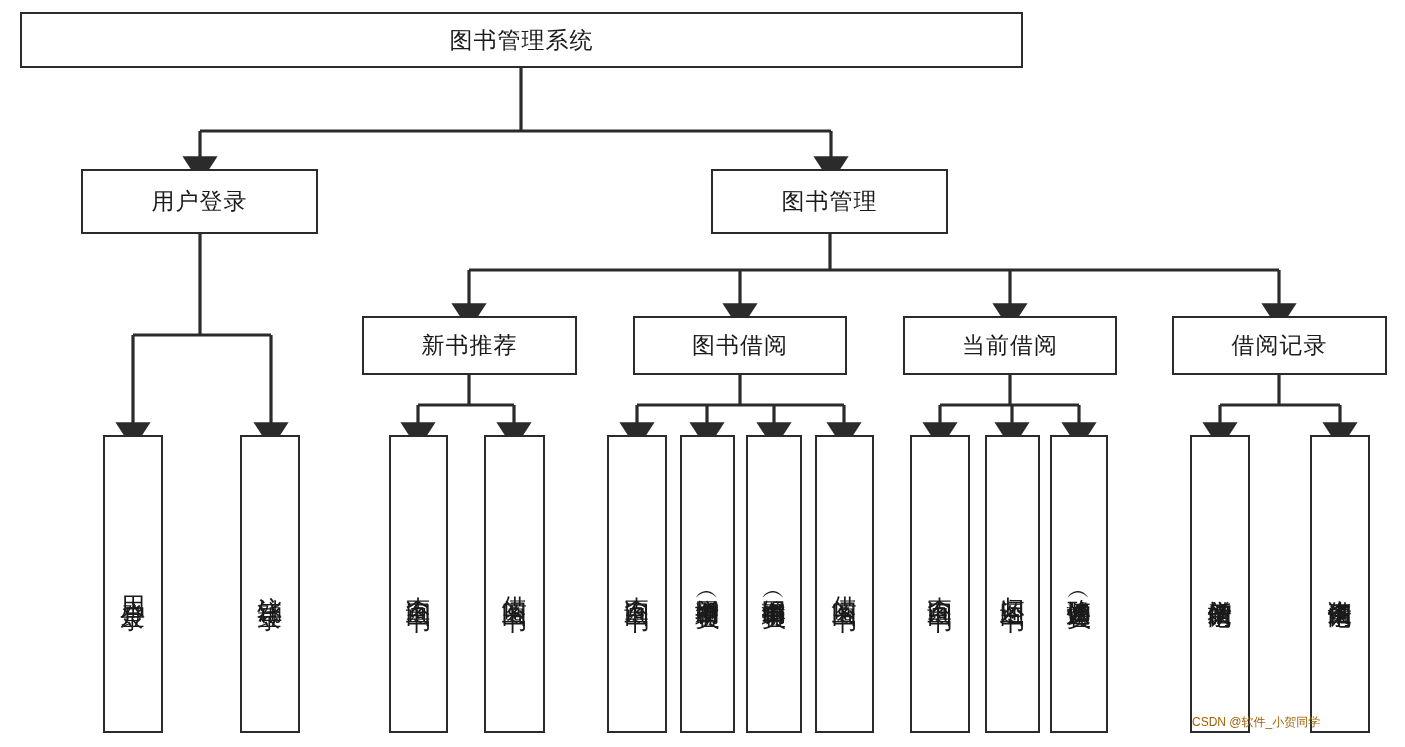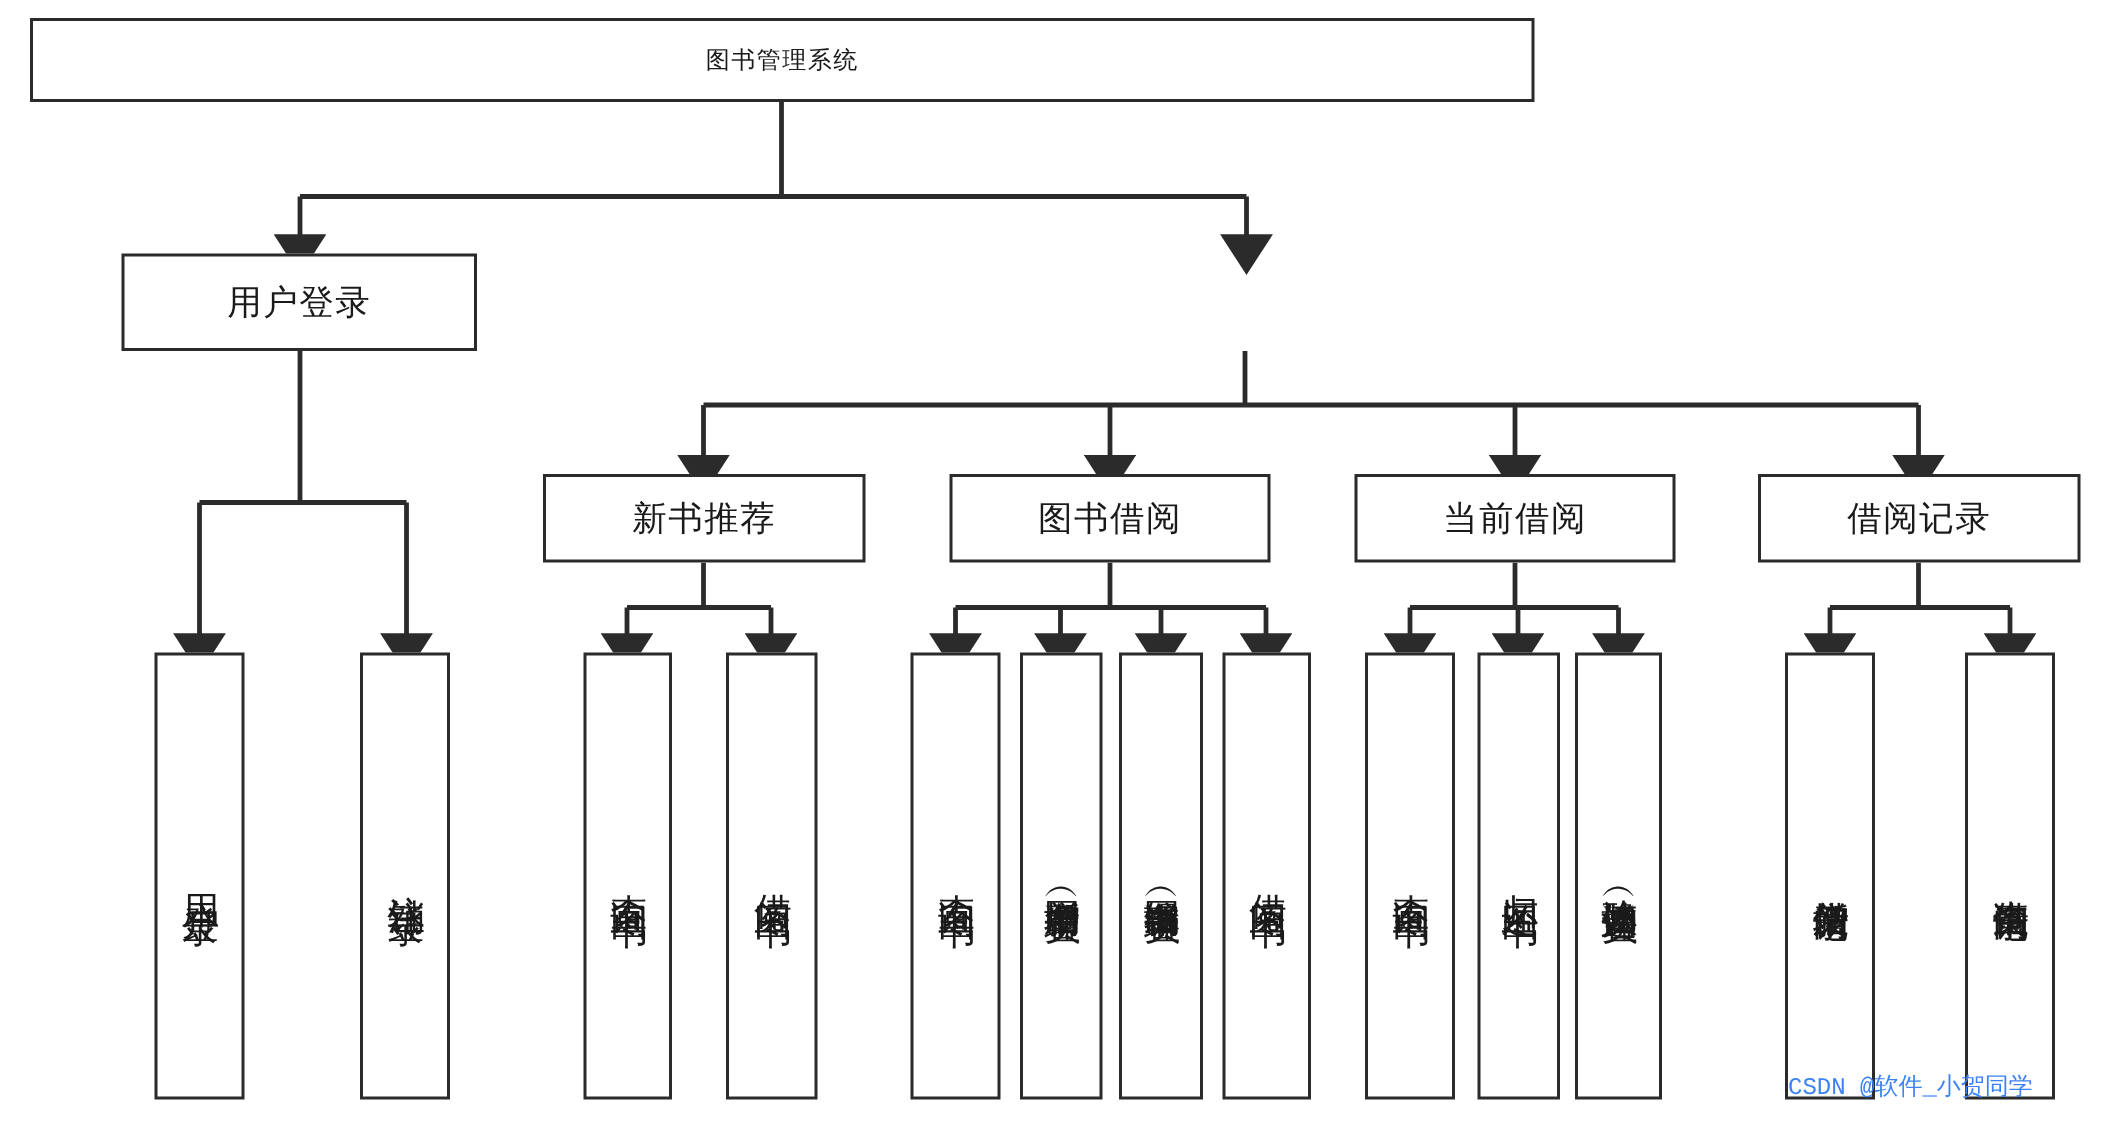--- a/index.html
+++ b/index.html
@@ -29,39 +29,39 @@
     align-items:center;
     justify-content:center;
     color:#1a1a1a;
     z-index:3;
   }
   .node-h{
     font-size:23px;
     letter-spacing:1px;
     white-space:nowrap;
   }
-  .node-root{font-size:16px;}
+  .node-root{font-size:23px;}
   .node-v{
     writing-mode:vertical-rl;
     text-orientation:upright;
     font-size:25px;
     line-height:1.06;
     letter-spacing:4px;
     white-space:nowrap;
     padding:4px 0;
   }
   .node-v.tight{letter-spacing:1px;font-size:24px;}
   .watermark{
     position:absolute;
     left:1192px;top:714px;
-    font-size:16px;
-    color:#3b82f6;
+    font-size:12px;
+    color:#a16207;
     white-space:nowrap;
     z-index:9;
-    font-family:Liberation Mono, monospace;
+    font-family:Liberation Sans, sans-serif;
   }
 </style>
 </head>
 <body>
 
 <div id="diagram-root">
 
   <svg class="svg-layer" viewBox="0 0 1405 747">
     <defs>
       <marker id="arr" markerWidth="9" markerHeight="11" refX="1.2" refY="5.5" orient="auto" markerUnits="strokeWidth">
@@ -108,20 +108,21 @@
       <path d="M1279,375 L1279,405"></path>
       <path d="M1220,405 L1340,405"></path>
       <path d="M1220,405 L1220,426" marker-end="url(#arr)"></path>
       <path d="M1340,405 L1340,426" marker-end="url(#arr)"></path>
     </g>
   </svg>
 
   <div class="node node-h node-root" style="left:20px;top:12px;width:1003px;height:56px;">图书管理系统</div>
 
   <div class="node node-h" style="left:81px;top:169px;width:237px;height:65px;">用户登录</div>
+  <div class="node node-h" style="left:711px;top:169px;width:237px;height:65px;">图书管理</div>
 
   <div class="node node-h" style="left:633px;top:316px;width:214px;height:59px;">图书借阅</div>
   <div class="node node-h" style="left:362px;top:316px;width:215px;height:59px;">新书推荐</div>
   <div class="node node-h" style="left:903px;top:316px;width:214px;height:59px;">当前借阅</div>
   <div class="node node-h" style="left:1172px;top:316px;width:215px;height:59px;">借阅记录</div>
 
   <div class="node node-v" style="left:103px;top:435px;width:60px;height:298px;">用户登录</div>
   <div class="node node-v" style="left:240px;top:435px;width:60px;height:298px;">注销登录</div>
 
   <div class="node node-v" style="left:389px;top:435px;width:59px;height:298px;">查询图书</div>

